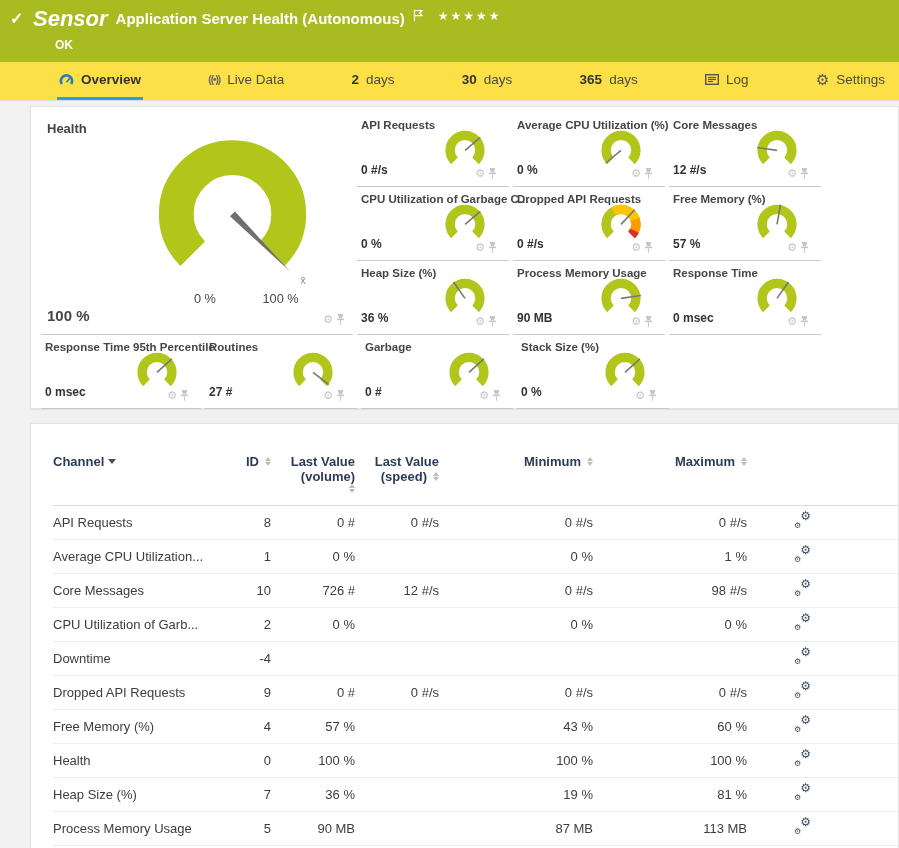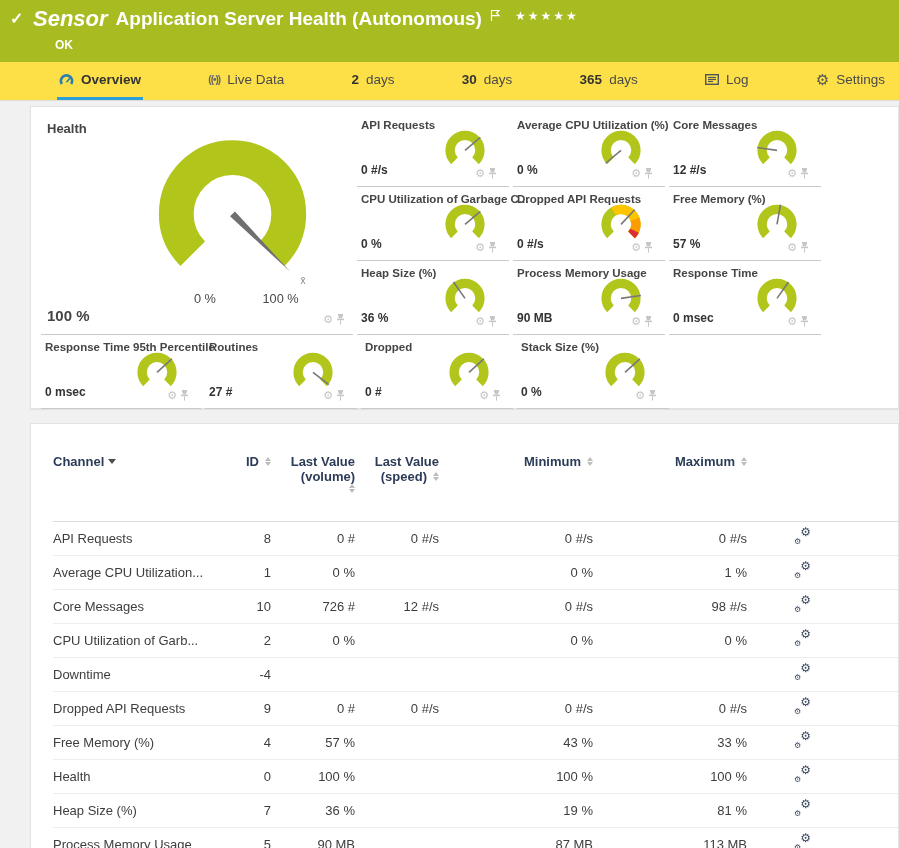--- a/index.html
+++ b/index.html
@@ -4,21 +4,21 @@
 <style>
   html,body{margin:0;padding:0;}
   body{width:899px;height:848px;overflow:hidden;background:#f1f1f1;
        font-family:"Liberation Sans", sans-serif;-webkit-font-smoothing:antialiased;}
 
   
   .topbar{position:relative;height:62px;background:#a8bb20;color:#fff;}
   .chk{position:absolute;left:10px;top:9px;font-size:16px;font-weight:700;}
   .titleline{position:absolute;left:33px;top:7px;display:flex;align-items:flex-start;gap:8px;white-space:nowrap;}
   .kicker{font-style:italic;font-size:22px;font-weight:700;line-height:24px;}
-  .sname{font-size:19px;font-weight:700;line-height:24px;}
+  .sname{font-size:15px;font-weight:700;line-height:24px;}
   .flag{margin-top:2px;}
   .stars{font-size:12px;letter-spacing:2px;margin-left:6px;margin-top:2px;}
   .okbadge{position:absolute;left:55px;top:38px;font-size:12px;font-weight:700;}
 
   
   .tabbar{height:38px;background:#fde047;border-bottom:1px solid #dcdcdc;
           display:flex;align-items:stretch;justify-content:space-between;
           padding:0 12px 0 57px;}
   .tab{display:flex;align-items:center;gap:7px;font-size:13.5px;color:#4a4a4a;
        border-bottom:3px solid transparent;padding:0 2px;cursor:pointer;}
@@ -54,21 +54,21 @@
   .gcell:not(.warn) .warn-only{display:none;}
   .needle{stroke:#787878;stroke-width:1.7;}
   .gvalue{position:absolute;bottom:9px;left:4px;font-size:12px;font-weight:700;color:#333;}
   .gicons{position:absolute;bottom:7px;right:12px;display:flex;align-items:center;gap:3px;color:#c6c6c6;}
   .gico{font-size:11px;line-height:1;color:#c6c6c6;cursor:pointer;}
   .health .gicons{right:8px;bottom:9px;}
 
   
   #tablecard{margin-top:14px;height:440px;padding:30px 0 0 22px;}
   .thead,.trow{display:grid;grid-template-columns:170px 48px 84px 84px 154px 154px 78px;}
-  .thead{padding-bottom:28px;border-bottom:1px solid #dcdcdc;align-items:start;}
+  .thead{padding-bottom:12px;border-bottom:1px solid #dcdcdc;align-items:start;}
   .th{font-size:13px;font-weight:700;color:#2c3c58;cursor:pointer;}
   .th.r{justify-self:end;text-align:right;}
   .th-line{display:flex;align-items:center;justify-content:flex-end;gap:4px;}
   .th-line.l{justify-content:flex-start;}
   .sa{display:inline-flex;flex-direction:column;gap:1px;margin-left:2px;}
   .sa i{width:0;height:0;border-left:3.5px solid transparent;border-right:3.5px solid transparent;}
   .sa .up{border-bottom:4px solid #bdbdbd;}
   .sa .dn{border-top:4px solid #bdbdbd;}
   .chev{width:0;height:0;border-left:4px solid transparent;border-right:4px solid transparent;
         border-top:5px solid #4f4f4f;display:inline-block;}
@@ -375,21 +375,21 @@
       <span class="gico">⚙</span>
       <svg width="9" height="11" viewBox="0 0 9 11">
         <path d="M2 0 h5 v1.2 l-1 3 h-3 l-1 -3 Z" fill="#c6c6c6"></path>
         <rect x="1" y="4.6" width="7" height="1.6" fill="#c6c6c6"></rect>
         <rect x="4" y="6.2" width="1" height="4.4" fill="#c6c6c6"></rect>
       </svg>
     </div>
   </div>
 
   <div class="gcell">
-    <div class="gtitle">Dropped</div>
+    <div class="gtitle">Garbage</div>
     <svg class="gsvg" viewBox="0 0 60 52">
       <path class="arc-green" d="M18.69 39.31 A16 16 0 1 1 41.31 39.31"></path>
       <path class="warn-only arc-yellow" d="M22 14.14 A16 16 0 0 1 41.31 39.31"></path>
       <path class="warn-only arc-orange" d="M45.03 22.53 A16 16 0 0 1 41.31 39.31"></path>
       <path class="warn-only arc-red" d="M44.50 34.76 A16 16 0 0 1 41.31 39.31"></path>
       <line class="needle" x1="30" y1="28" x2="51.5" y2="28" transform="rotate(-42 30 28)"></line>
     </svg>
     <div class="gvalue">0 #</div>
     <div class="gicons">
       <span class="gico">⚙</span>
@@ -570,21 +570,21 @@
       </span>
     </div>
   </div>
 
   <div class="trow">
     <div class="c-ch">Free Memory (%)</div>
     <div class="c-num">4</div>
     <div class="c-num">57 %</div>
     <div class="c-num"></div>
     <div class="c-num">43 %</div>
-    <div class="c-num">33 %</div>
+    <div class="c-num">60 %</div>
     <div class="c-act">
       <span class="dgear">
         <span class="g1">⚙</span><span class="g2">⚙</span>
       </span>
     </div>
   </div>
 
   <div class="trow">
     <div class="c-ch">Health</div>
     <div class="c-num">0</div>

